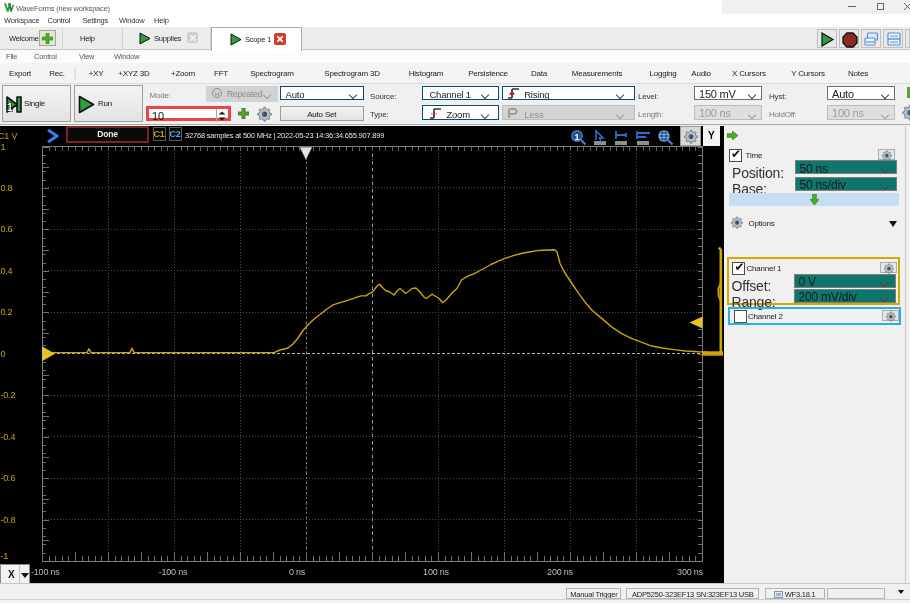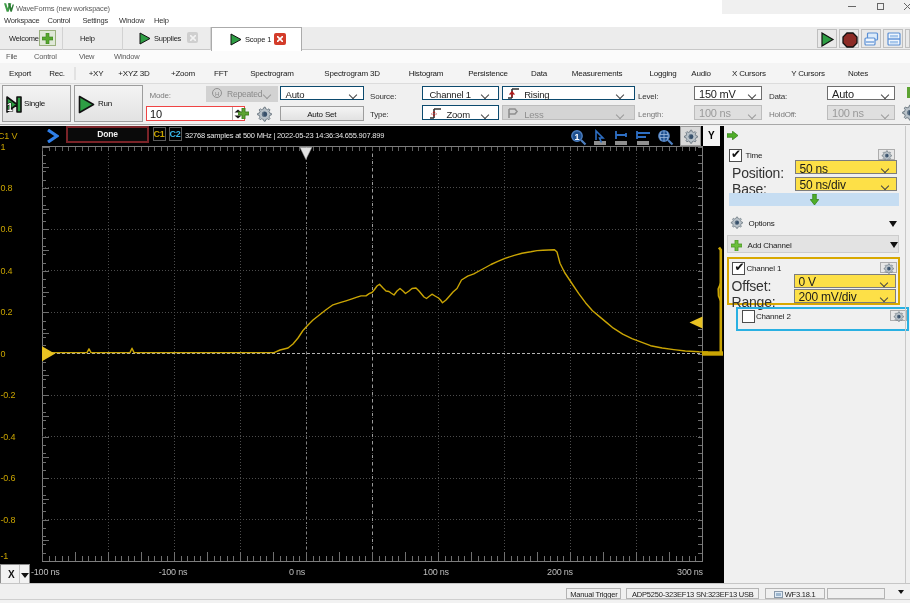--- a/index.html
+++ b/index.html
@@ -23,21 +23,21 @@
 .chev{position:absolute;width:9px;height:9px}
 .chev:before{content:"";position:absolute;left:1px;top:2px;width:5px;height:5px;border-right:1.4px solid #444;border-bottom:1.4px solid #444;transform:rotate(45deg)}
 .chevg:before{border-color:#9a9a9a}
 .scope{left:0;top:126px;width:724px;height:457px;background:#000;overflow:hidden}
 .ylab{position:absolute;left:0.5px;color:#c9a400;font-size:9px;white-space:nowrap}
 .xlab{position:absolute;top:441px;color:#bdbdbd;font-size:9px;white-space:nowrap}
 .panel{left:724px;top:126px;width:186px;height:457px;background:#f0f0f0;font-size:8px}
 .cb{position:absolute;width:13px;height:13px;background:#fff;border:1px solid #4d4d4d}
 .check{position:absolute;left:1.5px;top:-3px;width:10px;height:10px;font-size:12px;color:#111}
 .gearbtn{position:absolute;width:17px;height:11px;background:#e7e7e7;border:1px solid #adadad;text-align:center}
-.pdrop{position:absolute;left:70.5px;width:102.5px;height:14px;background:#fde047;border:1px solid #7d7d7d;font-size:12px;color:#1a1a1a}
+.pdrop{position:absolute;left:70.5px;width:102.5px;height:14px;background:#0f766e;border:1px solid #7d7d7d;font-size:12px;color:#1a1a1a}
 .pdrop .tx{position:absolute;left:4px;top:0.5px;white-space:nowrap}
 .plab{position:absolute;left:8px;color:#333;font-size:14px}
 .downar{position:absolute;width:0;height:0;border-left:4.5px solid transparent;border-right:4.5px solid transparent;border-top:6px solid #111}
 .statusbar{left:0;top:583px;width:910px;height:16px;background:#f0f0f0;border-top:1px solid #c6c6c6;font-size:8px}
 .sbox{position:absolute;top:3.5px;height:11px;border:1px solid #b4b4b4;background:#f0f0f0;text-align:center;font-size:7.5px;white-space:nowrap;overflow:hidden}
 .bottomstrip{left:0;top:599px;width:910px;height:4px;background:#f2f2f2;border-top:1px solid #cfcfcf}
 </style></head>
 <body>
 
 <div class="abs titlebar">
@@ -160,21 +160,21 @@
       <polygon points="2.5,1.5 16.5,9.5 2.5,17.5" fill="#2e9e44" stroke="#111" stroke-width="1.6" stroke-linejoin="round"></polygon>
     </svg>
   <span class="abs" style="left:98px;top:15px;color:#111">Run</span>
 
   <span class="lbl" style="left:149.5px;top:7px">Mode:</span>
   <div class="abs" style="left:206px;top:1.5px;width:71.5px;height:16px;background:#d2d2d2">
     <span class="abs" style="left:6px;top:2.5px;width:10px;height:10px;border:1.2px solid #909090;border-radius:50%;color:#8a8a8a;font-size:6px;text-align:center;line-height:10px">H</span>
     <span class="abs" style="left:21px;top:3.5px;color:#8a8a8a;font-size:8.5px">Repeated</span>
     <span class="chev chevg" style="right:6px;top:4px"></span>
   </div>
-  <div class="abs" style="left:146px;top:21.5px;width:99px;height:15px;background:#fff;border:1px solid #ef4444">
+  <div class="abs" style="left:146px;top:21.5px;width:85px;height:15px;background:#fff;border:3px solid #ef4444">
     <span class="abs" style="left:3px;top:1px;font-size:11px;color:#111">10</span>
     <span class="abs" style="right:11.5px;top:0;width:1px;height:13px;background:#aaa"></span>
     <svg class="abs" style="right:2.5px;top:2px" width="8" height="10">
         <polygon points="0.5,3.5 4,0.5 7.5,3.5" fill="#1a1a1a"></polygon>
         <polygon points="0.5,6.5 4,9.5 7.5,6.5" fill="#1a1a1a"></polygon>
       </svg>
   </div>
   <svg class="abs" style="left:238px;top:24px" width="11" height="11">
       <path d="M4,0 h3 v4 h4 v3 h-4 v4 h-3 v-4 h-4 v-3 h4 z" fill="#5da332" stroke="#3b7a1e" stroke-width="0.9"></path>
     </svg>
@@ -218,21 +218,21 @@
       </svg>
     <span class="abs" style="left:21px;top:2.5px;font-size:9.5px">Less</span>
     <span class="chev chevg" style="right:9px;top:3.5px"></span>
   </div>
 
   <span class="lbl" style="left:638px;top:7.5px;color:#333">Level:</span>
   <div class="drop" style="left:694px;top:1.5px;width:68px;height:14.5px;border-color:#6e6e6e">
     <span class="abs" style="left:4px;top:1px;font-size:11px">150 mV</span>
     <span class="chev" style="right:4px;top:3px"></span>
   </div>
-  <span class="lbl" style="left:769px;top:7.5px;color:#333">Data:</span>
+  <span class="lbl" style="left:769px;top:7.5px;color:#333">Hyst:</span>
   <div class="drop" style="left:827px;top:1.5px;width:67.5px;height:14.5px;border-color:#6e6e6e">
     <span class="abs" style="left:4px;top:1px;font-size:11px">Auto</span>
     <span class="chev" style="right:4px;top:3px"></span>
   </div>
   <span class="lbl" style="left:638px;top:25.5px">Length:</span>
   <div class="dropdis" style="left:694px;top:21.3px;width:68px;height:15px;background:#dfdfdf">
     <span class="abs" style="left:4px;top:1px;font-size:11px;color:#9a9a9a">100 ns</span>
     <span class="chev chevg" style="right:4px;top:3.5px"></span>
   </div>
   <span class="lbl" style="left:769px;top:25.5px">HoldOff:</span>
@@ -377,27 +377,20 @@
     </div>
 
   <span class="abs" style="left:5.5px;top:89.5px"><svg width="13" height="13" viewBox="0 0 16 16">
         <path d="M8,1.2 L9.3,1.2 L9.8,3 a5.2,5.2 0 0 1 1.7,0.7 L13,2.8 L14,3.9 L13,5.4 a5.2,5.2 0 0 1 0.7,1.7 L15.4,7.5 L15.4,8.9 L13.7,9.4 a5.2,5.2 0 0 1 -0.7,1.7 L14,12.6 L13,13.7 L11.5,12.8 a5.2,5.2 0 0 1 -1.7,0.7 L9.3,15.2 L8,15.2 L7.4,13.5 a5.2,5.2 0 0 1 -1.7,-0.7 L4.2,13.7 L3.1,12.6 L4,11.1 a5.2,5.2 0 0 1 -0.7,-1.7 L1.6,8.9 L1.6,7.5 L3.3,7.1 a5.2,5.2 0 0 1 0.7,-1.7 L3.1,3.9 L4.2,2.8 L5.7,3.7 a5.2,5.2 0 0 1 1.7,-0.7 Z" fill="#b9c2c9" stroke="#5d6a74" stroke-width="0.8"></path>
         <circle cx="8.5" cy="8.2" r="2.6" fill="#37506b"></circle>
         <path d="M8.5,5.6 a2.6,2.6 0 0 0 0,5.2 a4,4 0 0 1 0,-5.2" fill="#7d8d99" opacity="0.55"></path>
       </svg></span>
   <span class="abs" style="left:24.5px;top:93px">Options</span>
   <span class="downar" style="left:164.5px;top:95px"></span>
 
-  <div class="abs" style="left:2.5px;top:108.5px;width:172.5px;height:18.5px;background:#e3e3e3;border:1px solid #cdcdcd">
-    <svg class="abs" style="left:3px;top:4px" width="11" height="11">
-        <path d="M4,0 h3 v4 h4 v3 h-4 v4 h-3 v-4 h-4 v-3 h4 z" fill="#6cbf3c" stroke="#4a9423" stroke-width="0.8"></path>
-      </svg>
-    <span class="abs" style="left:20px;top:5px">Add Channel</span>
-    <span class="downar" style="left:162px;top:6.5px"></span>
-  </div>
 
   <div class="abs" style="left:2.5px;top:130.6px;width:173px;height:48px;border:2.5px solid #d8a800">
     <span class="cb" style="left:3.5px;top:3px">
         <span class="check">✔</span>
       </span>
     <span class="abs" style="left:18px;top:5.5px">Channel 1</span>
     <span class="gearbtn" style="left:151.5px;top:3px"><svg width="11" height="11" viewBox="0 0 16 16">
           <path d="M8,1.2 L9.3,1.2 L9.8,3 a5.2,5.2 0 0 1 1.7,0.7 L13,2.8 L14,3.9 L13,5.4 a5.2,5.2 0 0 1 0.7,1.7 L15.4,7.5 L15.4,8.9 L13.7,9.4 a5.2,5.2 0 0 1 -0.7,1.7 L14,12.6 L13,13.7 L11.5,12.8 a5.2,5.2 0 0 1 -1.7,0.7 L9.3,15.2 L8,15.2 L7.4,13.5 a5.2,5.2 0 0 1 -1.7,-0.7 L4.2,13.7 L3.1,12.6 L4,11.1 a5.2,5.2 0 0 1 -0.7,-1.7 L1.6,8.9 L1.6,7.5 L3.3,7.1 a5.2,5.2 0 0 1 0.7,-1.7 L3.1,3.9 L4.2,2.8 L5.7,3.7 a5.2,5.2 0 0 1 1.7,-0.7 Z" fill="#b9c2c9" stroke="#5d6a74" stroke-width="0.8"></path>
           <circle cx="8.5" cy="8.2" r="2.6" fill="#37506b"></circle>
           <path d="M8.5,5.6 a2.6,2.6 0 0 0 0,5.2 a4,4 0 0 1 0,-5.2" fill="#7d8d99" opacity="0.55"></path>
@@ -407,21 +400,21 @@
         <span class="tx">0 V</span>
         <span class="chev" style="right:6px;top:3px"></span>
       </div>
     <span class="plab" style="left:3px;top:35.2px">Range:</span>
     <div class="pdrop" style="left:65px;top:30.1px">
         <span class="tx">200 mV/div</span>
         <span class="chev" style="right:6px;top:3px"></span>
       </div>
   </div>
 
-  <div class="abs" style="left:12px;top:180.5px;width:173px;height:24px;border:2.5px solid #29b0e2">
+  <div class="abs" style="left:4px;top:180.5px;width:173px;height:18px;border:2.5px solid #29b0e2">
     <span class="cb" style="left:3.5px;top:1.2px"></span>
     <span class="abs" style="left:18px;top:3.5px">Channel 2</span>
     <span class="gearbtn" style="left:151.5px;top:1.2px"><svg width="11" height="11" viewBox="0 0 16 16">
           <path d="M8,1.2 L9.3,1.2 L9.8,3 a5.2,5.2 0 0 1 1.7,0.7 L13,2.8 L14,3.9 L13,5.4 a5.2,5.2 0 0 1 0.7,1.7 L15.4,7.5 L15.4,8.9 L13.7,9.4 a5.2,5.2 0 0 1 -0.7,1.7 L14,12.6 L13,13.7 L11.5,12.8 a5.2,5.2 0 0 1 -1.7,0.7 L9.3,15.2 L8,15.2 L7.4,13.5 a5.2,5.2 0 0 1 -1.7,-0.7 L4.2,13.7 L3.1,12.6 L4,11.1 a5.2,5.2 0 0 1 -0.7,-1.7 L1.6,8.9 L1.6,7.5 L3.3,7.1 a5.2,5.2 0 0 1 0.7,-1.7 L3.1,3.9 L4.2,2.8 L5.7,3.7 a5.2,5.2 0 0 1 1.7,-0.7 Z" fill="#b9c2c9" stroke="#5d6a74" stroke-width="0.8"></path>
           <circle cx="8.5" cy="8.2" r="2.6" fill="#37506b"></circle>
           <path d="M8.5,5.6 a2.6,2.6 0 0 0 0,5.2 a4,4 0 0 1 0,-5.2" fill="#7d8d99" opacity="0.55"></path>
         </svg></span>
   </div>
   <span class="abs" style="left:180.5px;top:0;width:1px;height:459px;background:#c9c9c9"></span>
 </div>

